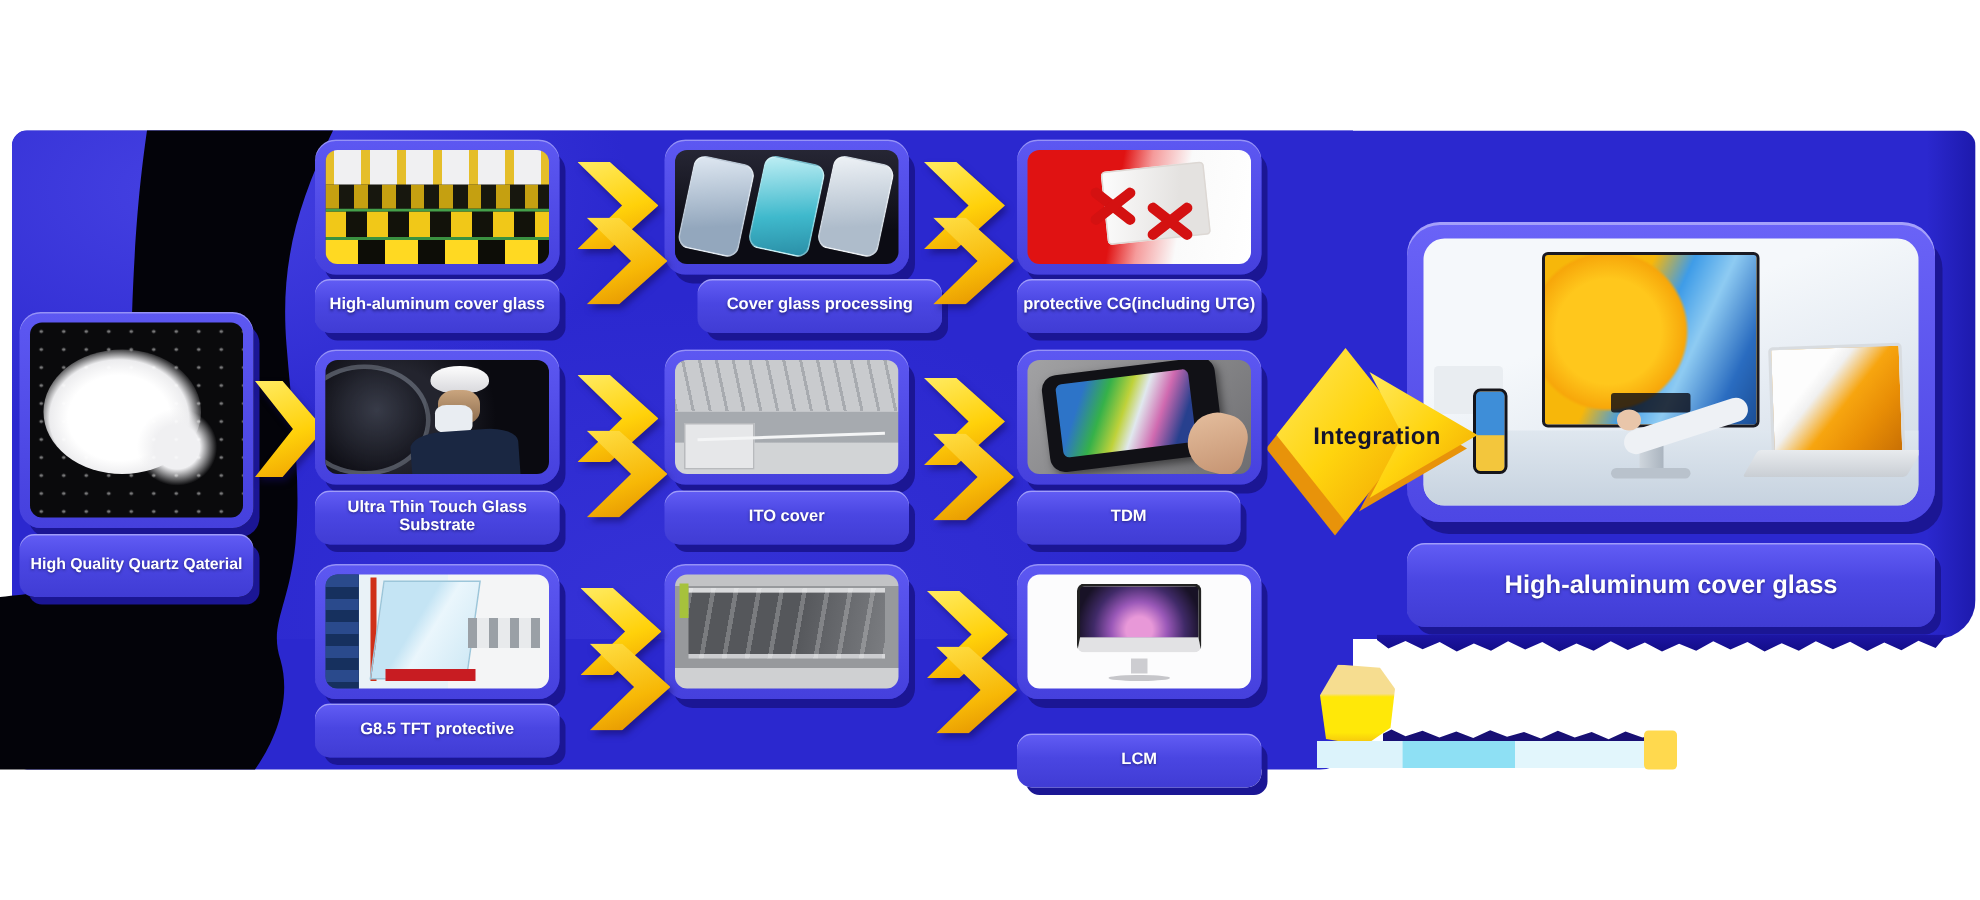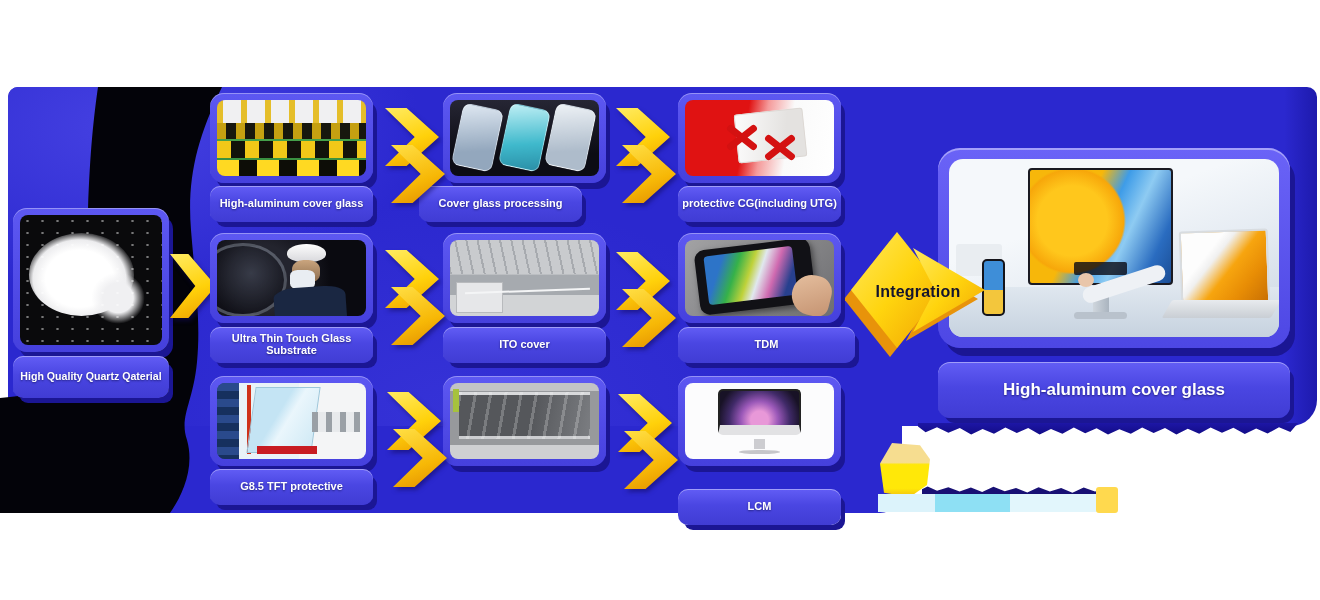--- a/index.html
+++ b/index.html
@@ -193,21 +193,21 @@
   </div>
   <div class="labelcard" style="left:210px;top:186px;width:163px;height:36px">High-aluminum cover glass</div>
 
   <div class="imgcard" style="left:443px;top:93px;width:163px;height:90px">
     <div class="ph ph2">
       <span class="slab s1"></span>
       <span class="slab s2"></span>
       <span class="slab s3"></span>
     </div>
   </div>
-  <div class="labelcard" style="left:419px;top:186px;width:163px;height:36px">Cover glass processing</div>
+  <div class="labelcard" style="left:465px;top:186px;width:163px;height:36px">Cover glass processing</div>
 
   <div class="imgcard" style="left:678px;top:93px;width:163px;height:90px">
     <div class="ph ph3">
       <span class="blk"></span>
       <span class="bow b1"></span>
       <span class="bow b2"></span>
     </div>
   </div>
   <div class="labelcard" style="left:678px;top:186px;width:163px;height:36px">protective CG(including UTG)</div>
 
@@ -230,21 +230,21 @@
   </div>
   <div class="labelcard" style="left:443px;top:327px;width:163px;height:36px">ITO cover</div>
 
   <div class="imgcard" style="left:678px;top:233px;width:163px;height:90px">
     <div class="ph ph6">
       <span class="tab"></span>
       <span class="scr"></span>
       <span class="hand"></span>
     </div>
   </div>
-  <div class="labelcard" style="left:678px;top:327px;width:177px;height:36px">TDM</div>
+  <div class="labelcard" style="left:678px;top:327px;width:149px;height:36px">TDM</div>
 
   <div class="imgcard" style="left:210px;top:376px;width:163px;height:90px">
     <div class="ph ph7">
       <span class="lwall"></span>
       <span class="rig"></span>
       <span class="panel"></span>
       <span class="banner"></span>
       <span class="wind"></span>
     </div>
   </div>

